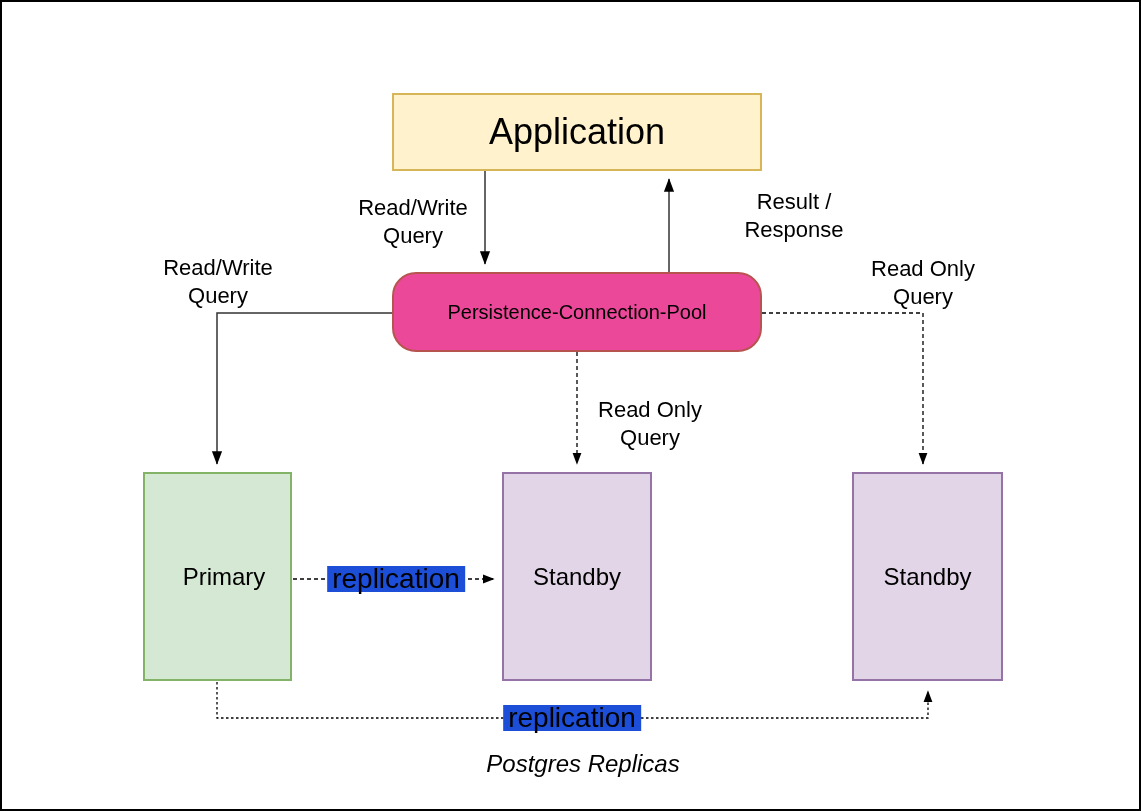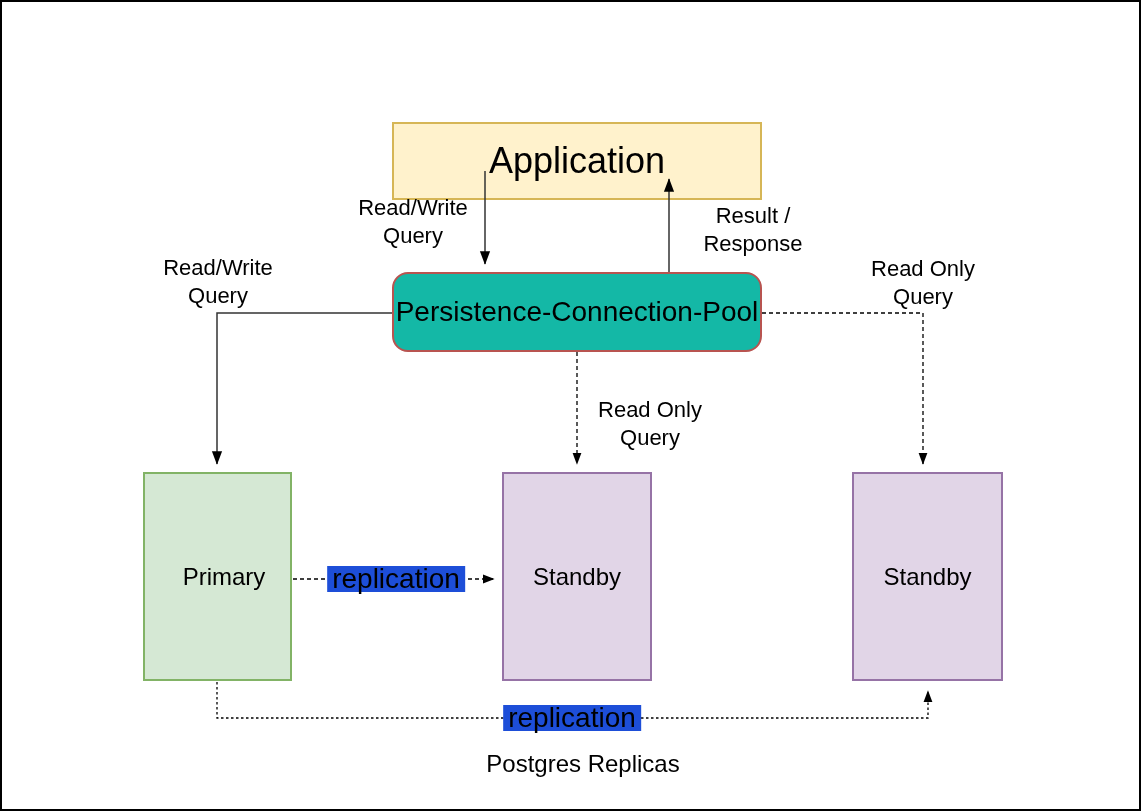--- a/index.html
+++ b/index.html
@@ -24,28 +24,27 @@
     align-items: center;
     justify-content: center;
     text-align: center;
     color: #000000;
   }
   #node-application {
     left: 390px; top: 91px; width: 370px; height: 78px;
     background: #FFF2CC;
     border: 2px solid #D6B656;
     font-size: 36px;
-    margin-top: 29px;
   }
   #node-pool {
     left: 390px; top: 270px; width: 370px; height: 80px;
-    background: #14b8a6;
+    background: #ec4899;
     border: 2px solid #B85450;
-    border-radius: 16px;
-    font-size: 28px;
+    border-radius: 24px;
+    font-size: 20px;
   }
   #node-primary {
     left: 141px; top: 470px; width: 149px; height: 209px;
     background: #D5E8D4;
     border: 2px solid #82B366;
     font-size: 24px;
     padding-left: 13px;
   }
   #node-standby-middle {
     left: 500px; top: 470px; width: 150px; height: 209px;
@@ -75,33 +74,34 @@
     white-space: normal;
   }
   .edge-label.on-line {
     background: #1d4ed8;
     padding: 0 5px;
     white-space: nowrap;
     font-size: 28px;
     line-height: 26px;
   }
   #label-read-write-top    { left: 411px; top: 220px; width: 140px; }
-  #label-result-response   { left: 751px; top: 214px; width: 132px; margin-top: 14px; }
+  #label-result-response   { left: 792px; top: 214px; width: 132px; }
   #label-read-write-left   { left: 216px; top: 280px; width: 140px; }
   #label-read-only-right   { left: 921px; top: 281px; width: 126px; }
   #label-read-only-middle  { left: 648px; top: 422px; width: 126px; }
   #label-replication-mid   { left: 394px; top: 577px; }
   #label-replication-bottom{ left: 570px; top: 716px; }
   #diagram-caption {
     position: absolute;
     left: 581px; top: 762px;
     transform: translate(-50%, -50%);
     font-size: 24px;
     color: #000000;
     white-space: nowrap;
+    font-style: italic;
   }
 </style>
 </head>
 <body>
 
 <div id="canvas">
 
   <div class="node" id="node-application">
     <span>Application</span>
   </div>

